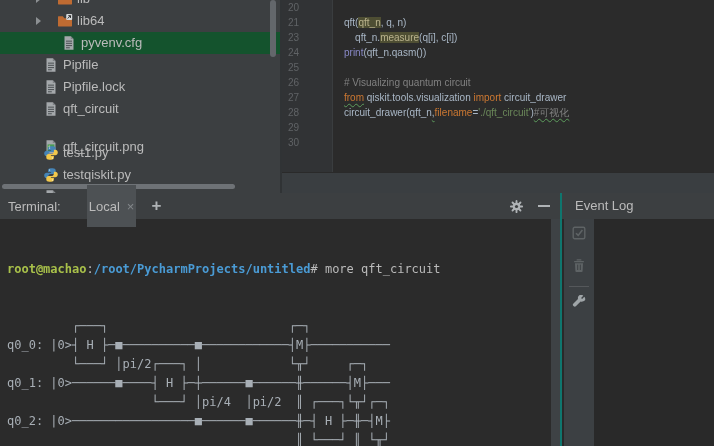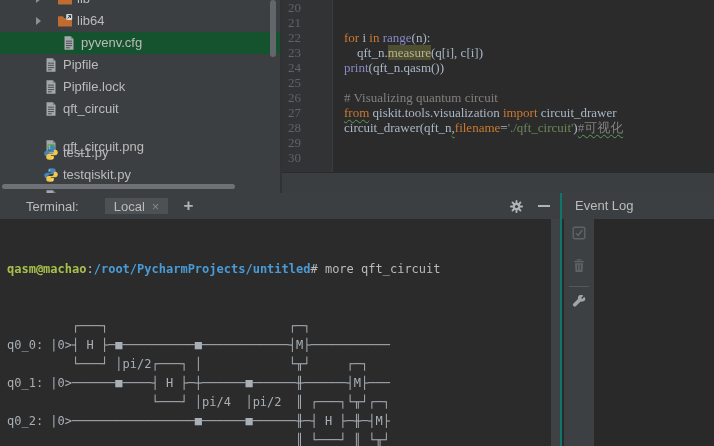--- a/index.html
+++ b/index.html
@@ -14,40 +14,40 @@
        border-top:4px solid transparent;border-bottom:4px solid transparent;}
   .ticon{position:absolute;top:3px;width:16px;height:16px;}
   .tlabel{position:absolute;top:0;line-height:22px;white-space:nowrap;}
   .vscroll{position:absolute;right:4px;top:0;width:6px;height:57px;background:#63676B;border-radius:3px;}
   .hscroll{position:absolute;left:2px;top:184px;width:233px;height:5px;background:#6E7276;border-radius:2.5px;}
 
   
   #editor{position:absolute;left:280px;top:0;right:0;height:193px;background:#2B2B2B;border-left:2px solid #303335;}
   .gutterbg{position:absolute;left:0;top:0;width:50px;height:172px;background:#313335;border-right:1px solid #3A3D3F;}
   #code{position:absolute;left:0;top:0;right:0;}
-  .cline{position:relative;height:15px;font-family:Liberation Serif, serif;font-size:13px;line-height:15px;white-space:pre;}
+  .cline{position:relative;height:15px;font-family:Liberation Sans, sans-serif;font-size:10px;line-height:15px;white-space:pre;}
   .ln{position:absolute;left:0;width:44px;padding-left:6px;color:#606366;}
   .ct{position:absolute;left:62px;}
   .tk.d{color:#A9B7C6}
   .tk.k,.tk.kw{color:#CC7832}
   .tk.b{color:#8888C6}
   .tk.s{color:#6A8759}
   .tk.c,.tk.cw{color:#808080}
   .tk.dw{color:#A9B7C6}
   .tk.hl{background:#4E4E33;color:#B9B28C;}
   .kw,.cw,.dw{text-decoration-line:underline;text-decoration-style:wavy;
       text-decoration-color:#5C9C5C;text-decoration-thickness:1px;text-underline-offset:2px;}
   .editor-band{position:absolute;left:0;right:0;top:172px;height:21px;background:#3A3E41;border-top:1px solid #2A2A2A;}
 
   
   #terminal{position:absolute;left:0;top:193px;width:560px;bottom:0;background:#2B2B2B;}
   .thead{position:absolute;top:0;left:0;right:0;height:26px;background:#3C3F41;display:flex;align-items:center;
          font-size:13px;color:#BBBBBB;}
-  .ttitle{margin-left:26px;}
-  .ttab{margin-left:26px;height:16px;display:flex;align-items:center;background:#4D5154;padding:0 9px;gap:7px;}
+  .ttitle{margin-left:8px;}
+  .ttab{margin-left:26px;height:42px;display:flex;align-items:center;background:#4D5154;padding:0 2px;gap:7px;}
   .tx{color:#84888B;font-size:13px;cursor:default;}
   .tplus{margin-left:15px;color:#AFB3B6;font-size:17px;font-weight:bold;}
   .gear{margin-left:auto;display:flex;align-items:center;}
   .minbar{width:12px;height:2px;background:#AFB3B6;margin:0 10px 0 14px;}
   .tbody{position:absolute;top:26px;left:0;right:9px;bottom:0;padding:3px 0 0 7px;
          font-family:"DejaVu Sans Mono",monospace;font-size:12px;line-height:19px;
          color:#A8AFB6;white-space:pre;overflow:hidden;}
   .prompt{color:#BBBBBB;}
   .prompt .u{color:#A8C04A;font-weight:bold;}
   .prompt .pp{color:#4A9BD5;font-weight:bold;}
@@ -170,22 +170,21 @@
       </div>
     </div>
   <div class="vscroll"></div>
   <div class="hscroll"></div>
 </aside>
 
 <main id="editor">
   <div class="gutterbg"></div>
   <div id="code">
       <div class="cline"><span class="ln">20</span><span class="ct"></span></div>
-      <div class="cline"><span class="ln">21</span></div>
-      <div class="cline"><span class="ln">22</span><span class="ct"><span class="tk k">for</span><span class="tk d"> i </span><span class="tk k">in</span><span class="tk d"> </span><span class="tk b">range</span><span class="tk d">(n):</span></span></div>
+      <div class="cline"><span class="ln">21</span><span class="ct"><span class="tk d">qft(</span><span class="tk hl">qft_n</span><span class="tk d">, q, n)</span></span></div>
       <div class="cline"><span class="ln">23</span><span class="ct"><span class="tk d">    qft_n.</span><span class="tk hl">measure</span><span class="tk d">(q[i], c[i])</span></span></div>
       <div class="cline"><span class="ln">24</span><span class="ct"><span class="tk b">print</span><span class="tk d">(qft_n.qasm())</span></span></div>
       <div class="cline"><span class="ln">25</span><span class="ct"></span></div>
       <div class="cline"><span class="ln">26</span><span class="ct"><span class="tk c"># Visualizing quantum circuit</span></span></div>
       <div class="cline"><span class="ln">27</span><span class="ct"><span class="tk kw">from</span><span class="tk d"> qiskit.tools.visualization </span><span class="tk k">import</span><span class="tk d"> circuit_drawer</span></span></div>
       <div class="cline"><span class="ln">28</span><span class="ct"><span class="tk d">circuit_drawer(qft_n</span><span class="tk dw">,</span><span class="tk k">filename</span><span class="tk d">=</span><span class="tk s">'./qft_circuit'</span><span class="tk d">)</span><span class="tk cw">#可视化</span></span></div>
       <div class="cline"><span class="ln">29</span><span class="ct"></span></div>
       <div class="cline"><span class="ln">30</span><span class="ct"></span></div>
     </div>
   <div class="editor-band"></div>
@@ -207,21 +206,21 @@
             <rect x="7" y="1" width="2" height="14" rx="1" transform="rotate(90 8 8)"></rect>
             <rect x="7" y="1" width="2" height="14" rx="1" transform="rotate(135 8 8)"></rect>
             <circle cx="8" cy="8" r="4"></circle>
           </g>
           <circle cx="8" cy="8" r="1.7" fill="#3C3F41"></circle>
         </svg>
     </span>
     <span class="minbar"></span>
   </div>
   <div class="tbody">
-    <div class="prompt"><span class="u">qasm@machao</span><span>:</span><span class="pp">/root/PycharmProjects/untitled</span><span># more qft_circuit</span></div>
+    <div class="prompt"><span class="u">root@machao</span><span>:</span><span class="pp">/root/PycharmProjects/untitled</span><span># more qft_circuit</span></div>
     <div id="circuit"><div class="crow">         ┌───┐                         ┌─┐           </div><div class="crow">q0_0: |0&gt;┤ H ├─■──────────■────────────┤M├───────────</div><div class="crow">         └───┘ │pi/2┌───┐ │            └╥┘     ┌─┐   </div><div class="crow">q0_1: |0&gt;──────■────┤ H ├─┼──────■──────╫──────┤M├───</div><div class="crow">                    └───┘ │pi/4  │pi/2  ║ ┌───┐└╥┘┌─┐</div><div class="crow">q0_2: |0&gt;─────────────────■──────■──────╫─┤ H ├─╫─┤M├</div><div class="crow">                                        ║ └───┘ ║ └╥┘</div></div>
   </div>
   <div class="ttrack"></div>
 </section>
 
 <section id="eventlog">
   <div class="ehead">Event Log</div>
   <div class="etoolbar">
     <span class="eb1">
       <svg width="14" height="14" viewBox="0 0 14 14">

